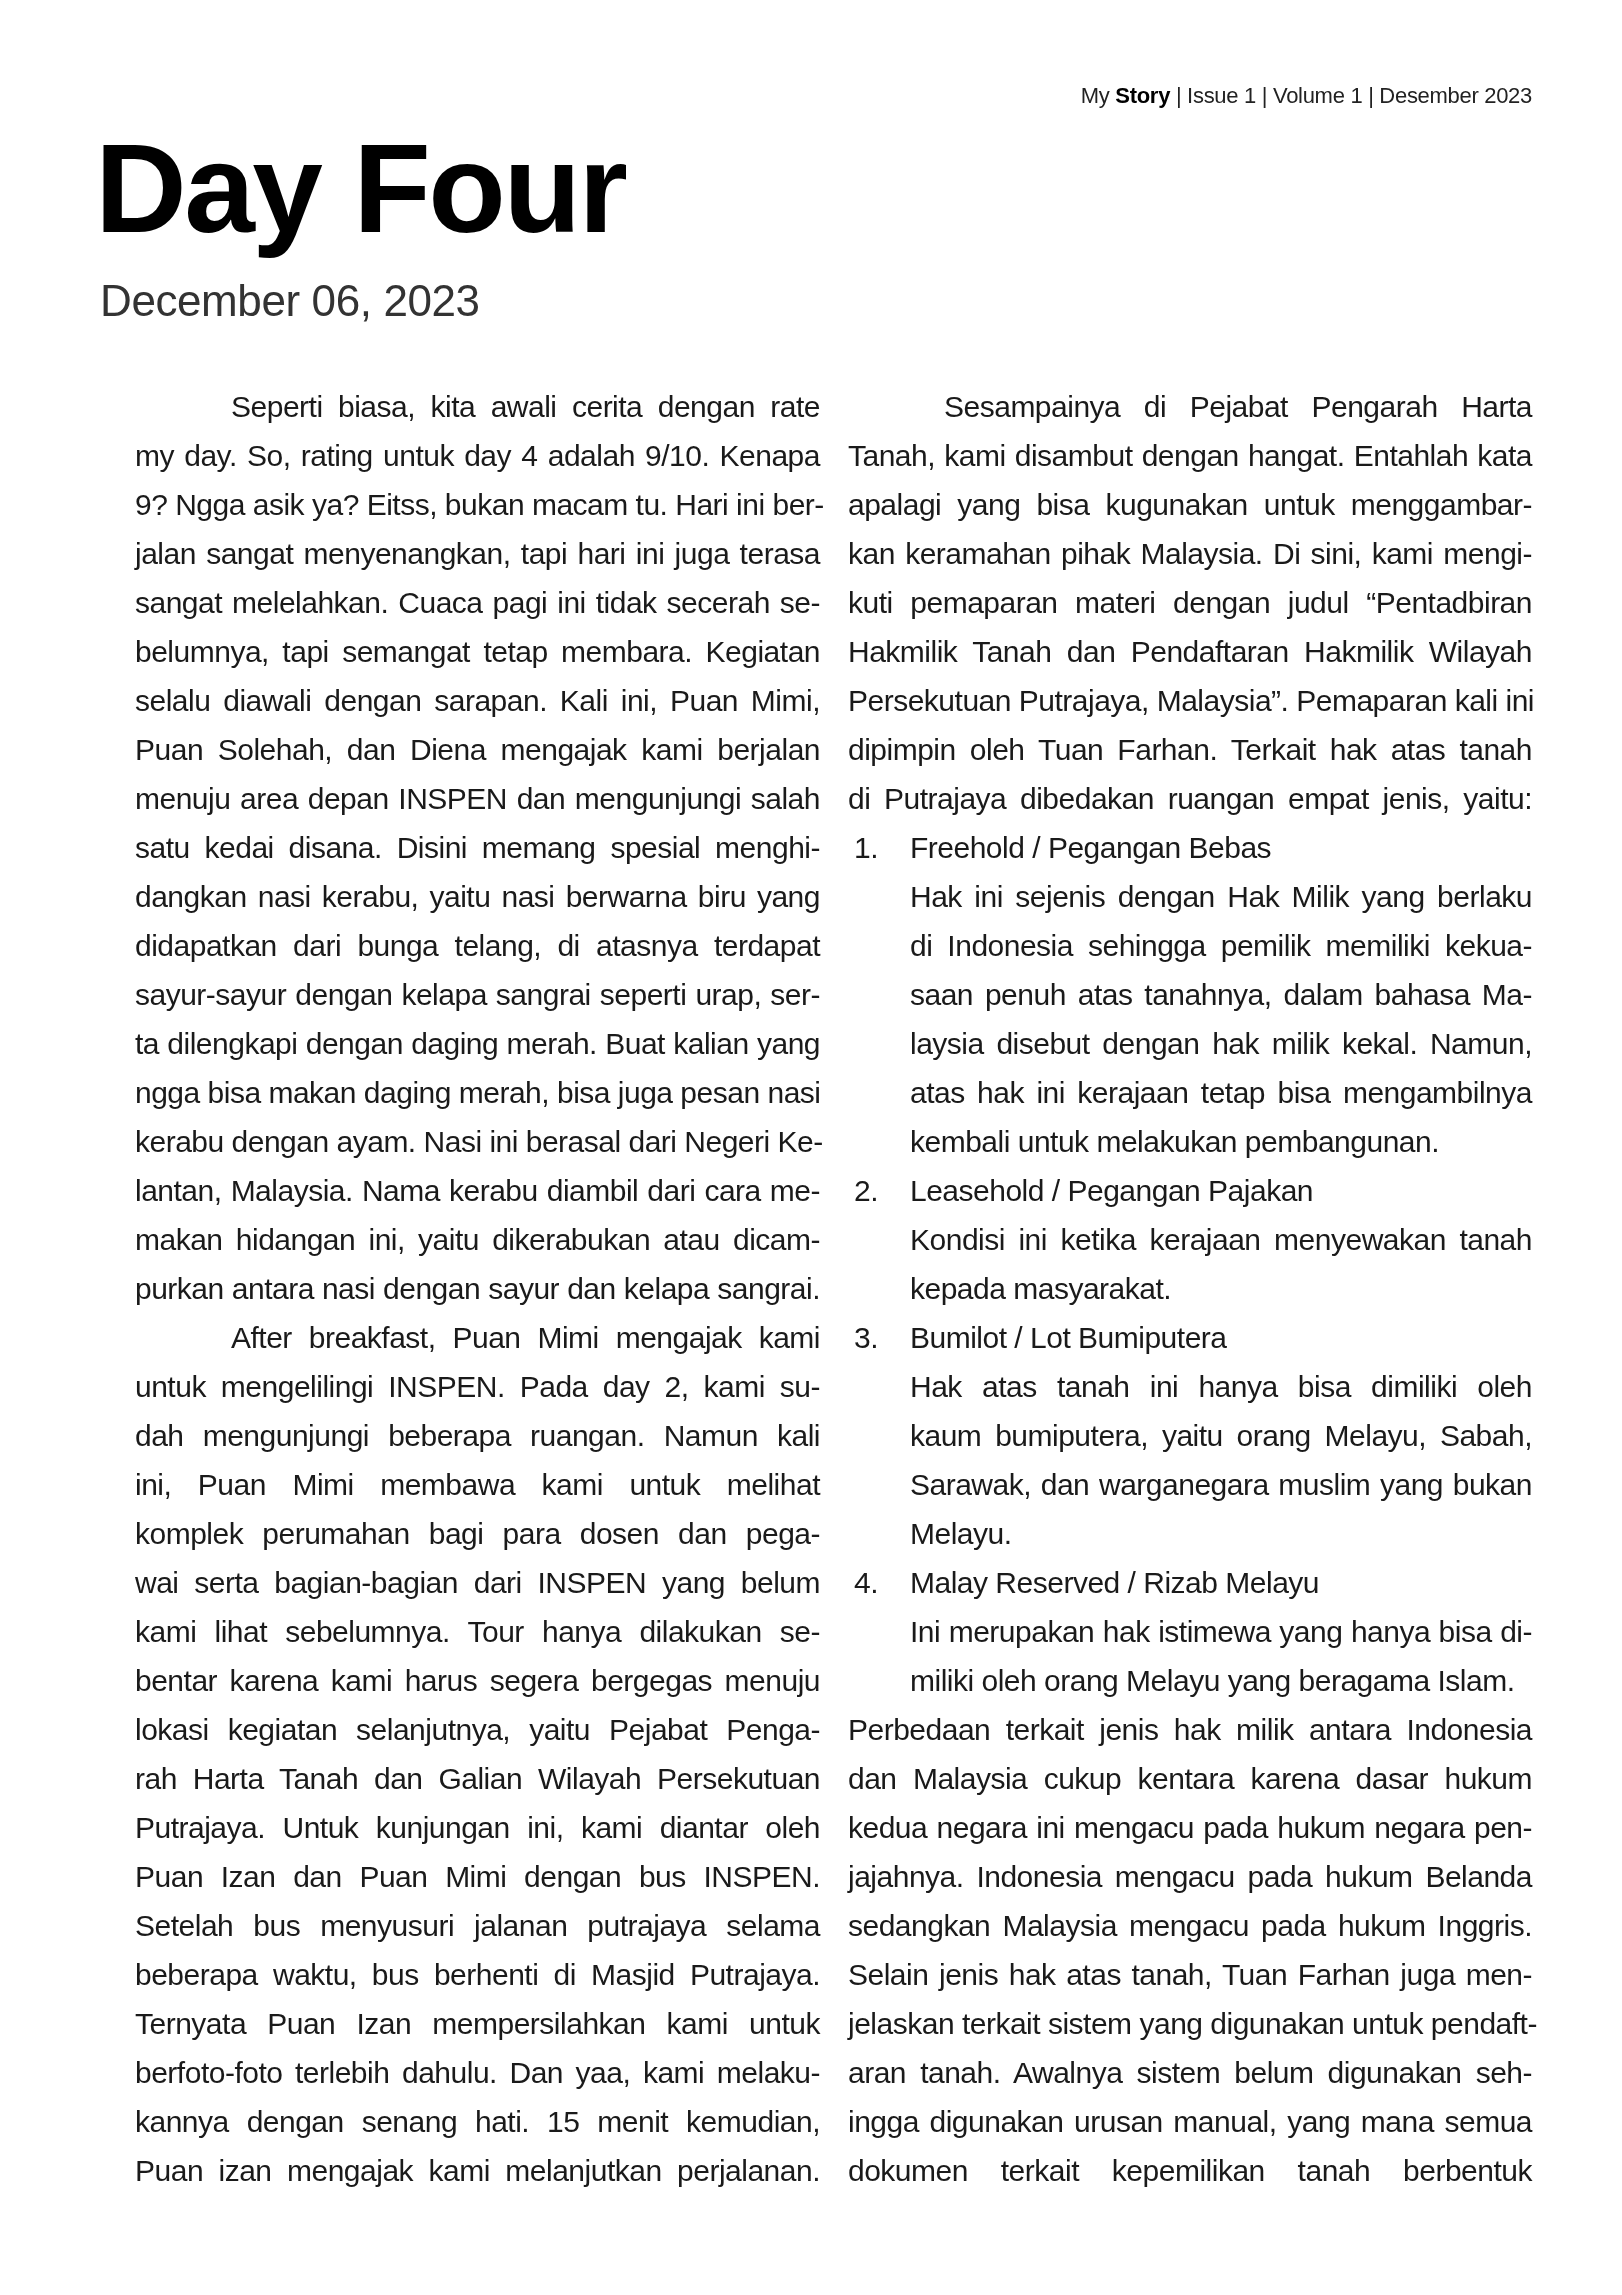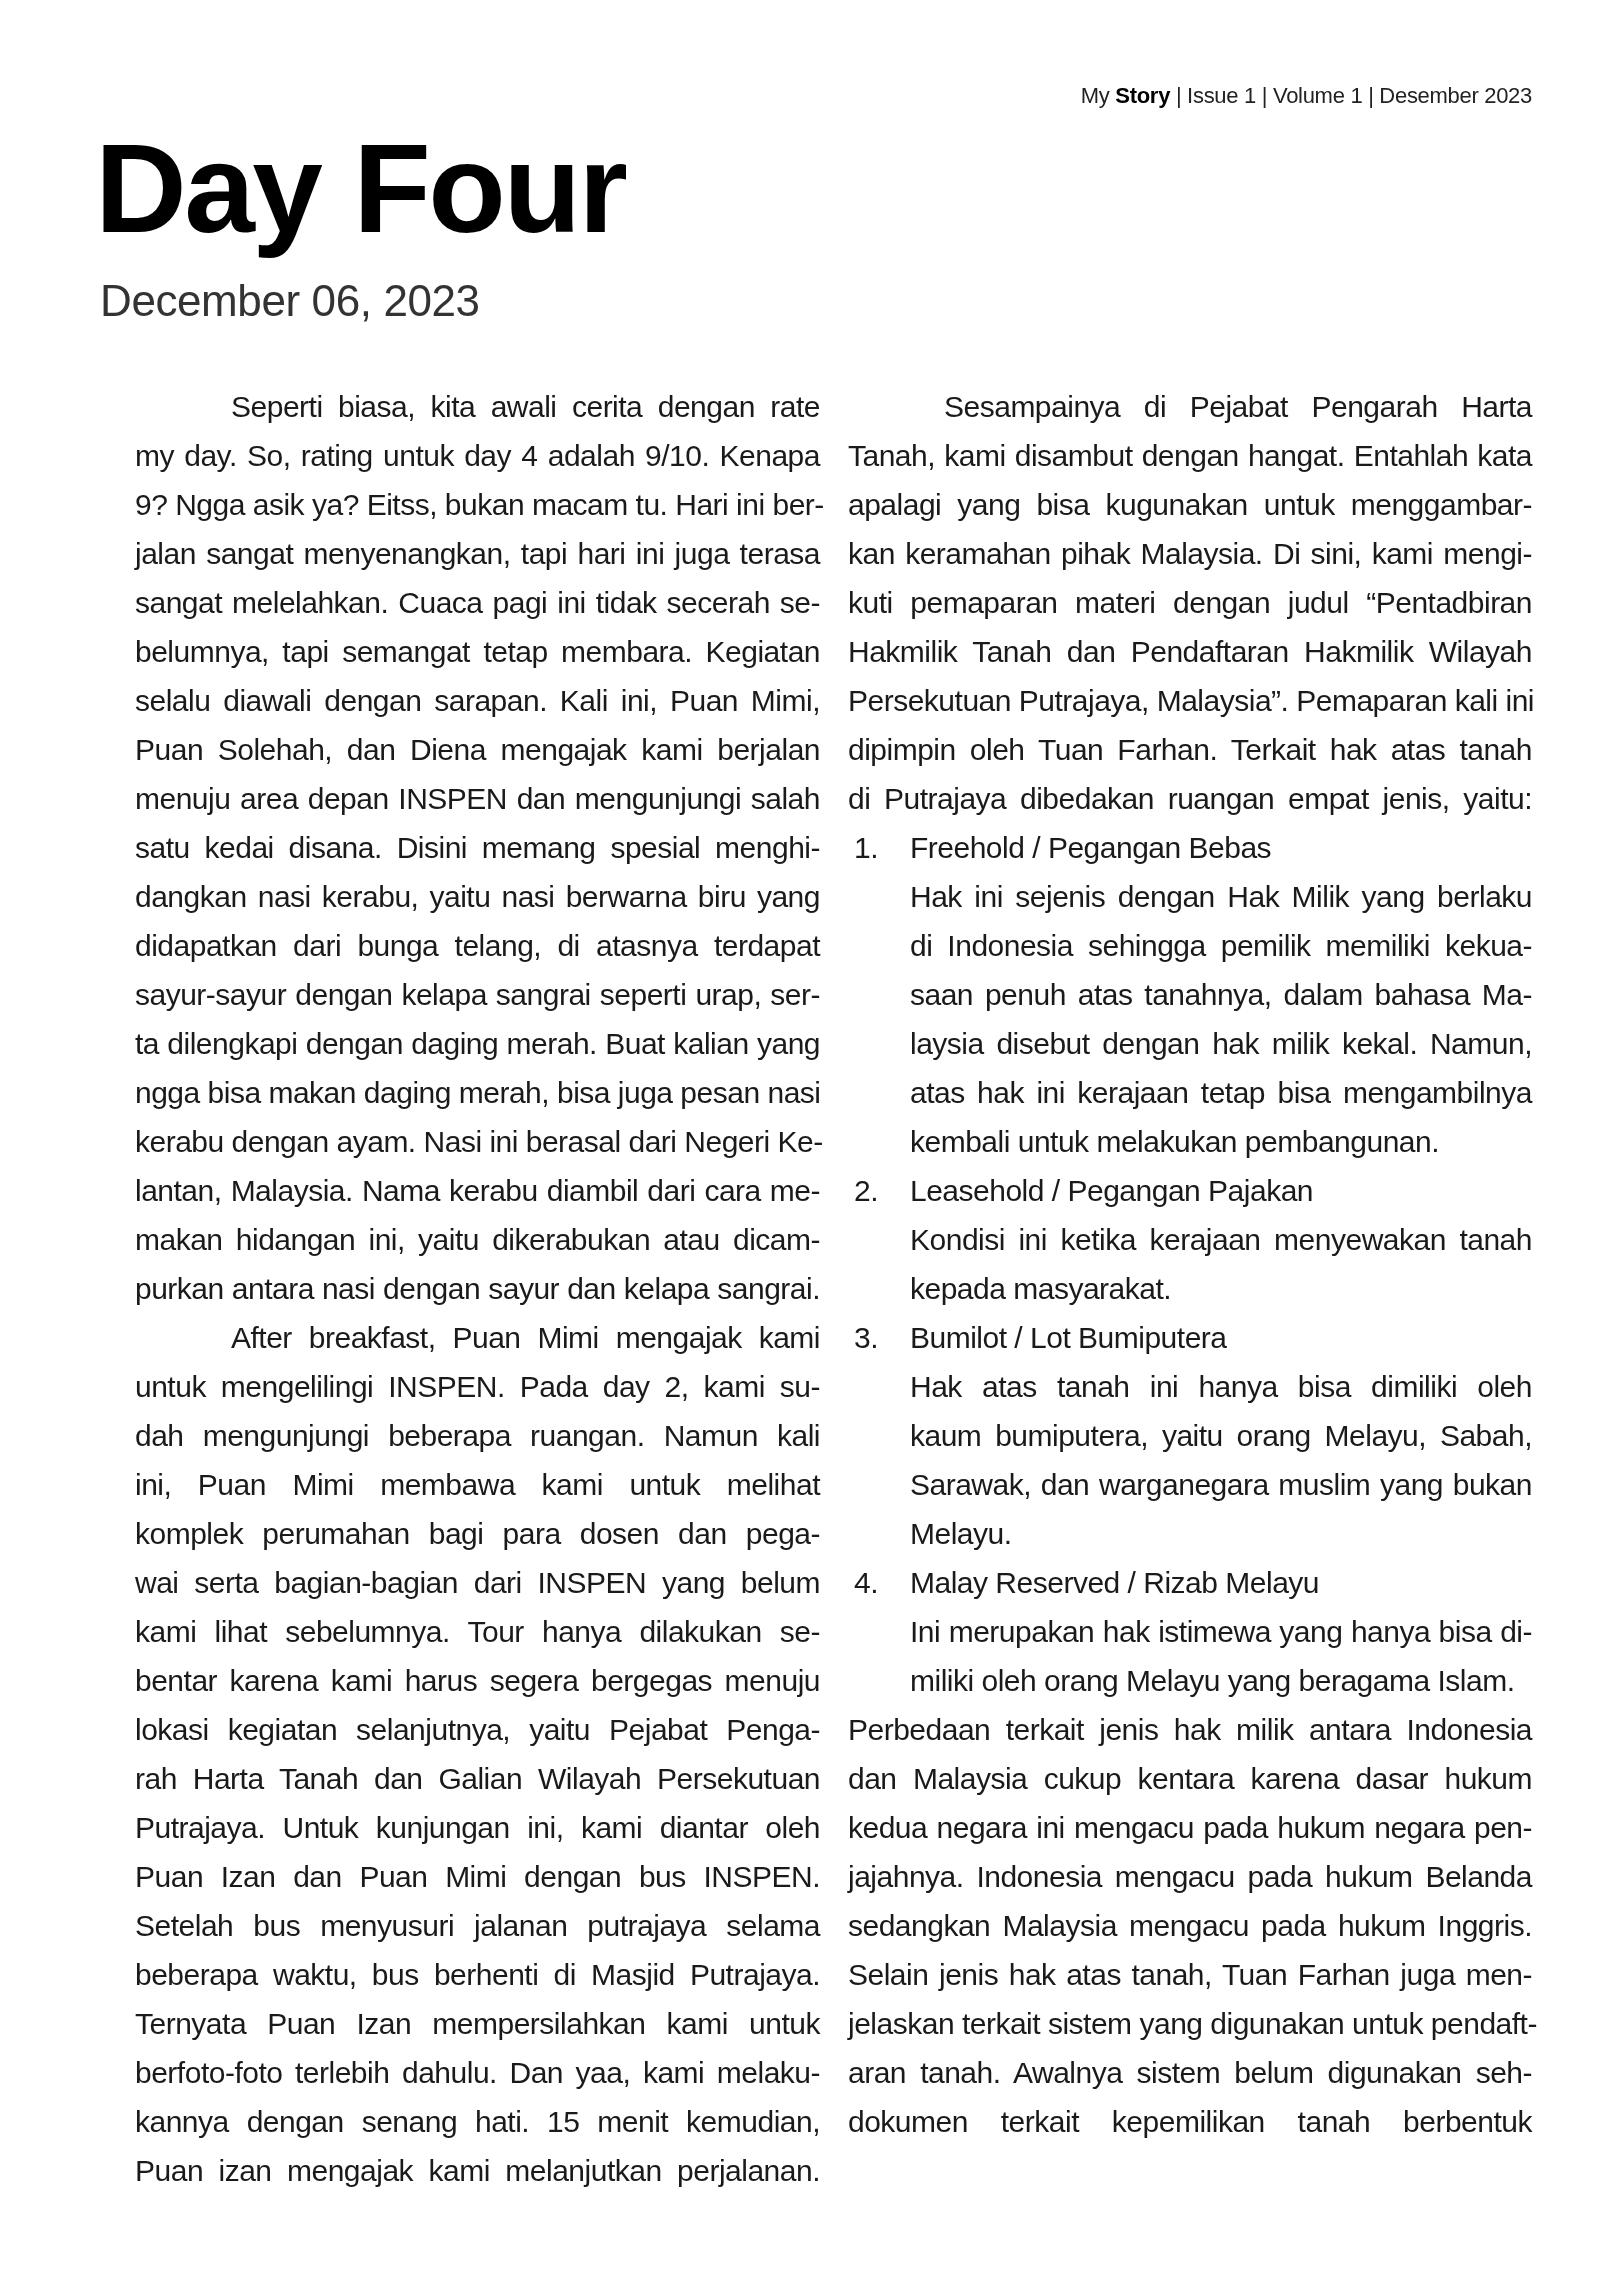--- a/index.html
+++ b/index.html
@@ -135,16 +135,17 @@
 
   <div>
     <span class="ln">Perbedaan terkait jenis hak milik antara Indonesia</span>
     <span class="ln">dan  Malaysia cukup kentara karena dasar hukum</span>
     <span class="ln">kedua negara ini mengacu pada hukum negara pen-</span>
     <span class="ln">jajahnya. Indonesia mengacu pada hukum Belanda</span>
     <span class="ln">sedangkan Malaysia mengacu pada hukum Inggris.</span>
     <span class="ln">Selain jenis hak atas tanah, Tuan Farhan juga men-</span>
     <span class="ln">jelaskan terkait sistem yang digunakan untuk pendaft-</span>
     <span class="ln">aran tanah. Awalnya sistem belum digunakan seh-</span>
+    <span class="ln">ingga digunakan urusan manual, yang mana semua</span>
     <span class="ln">dokumen terkait kepemilikan tanah berbentuk</span>
   </div>
 </div>
 
 
 </body></html>

